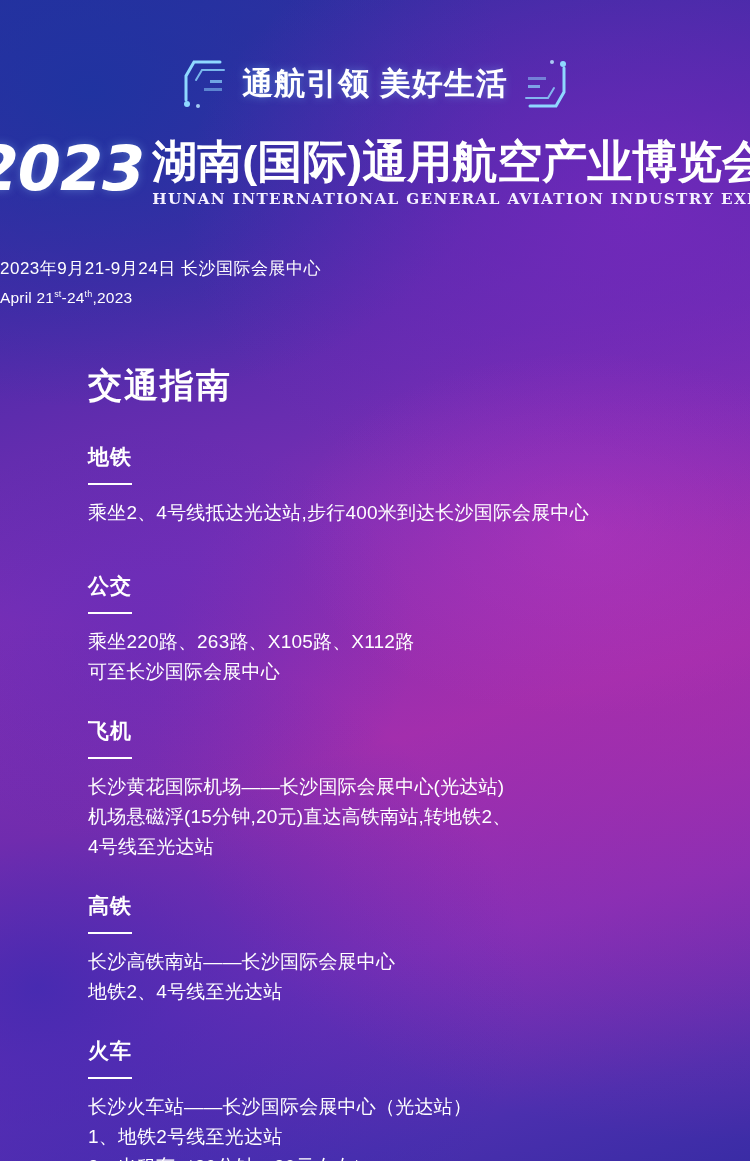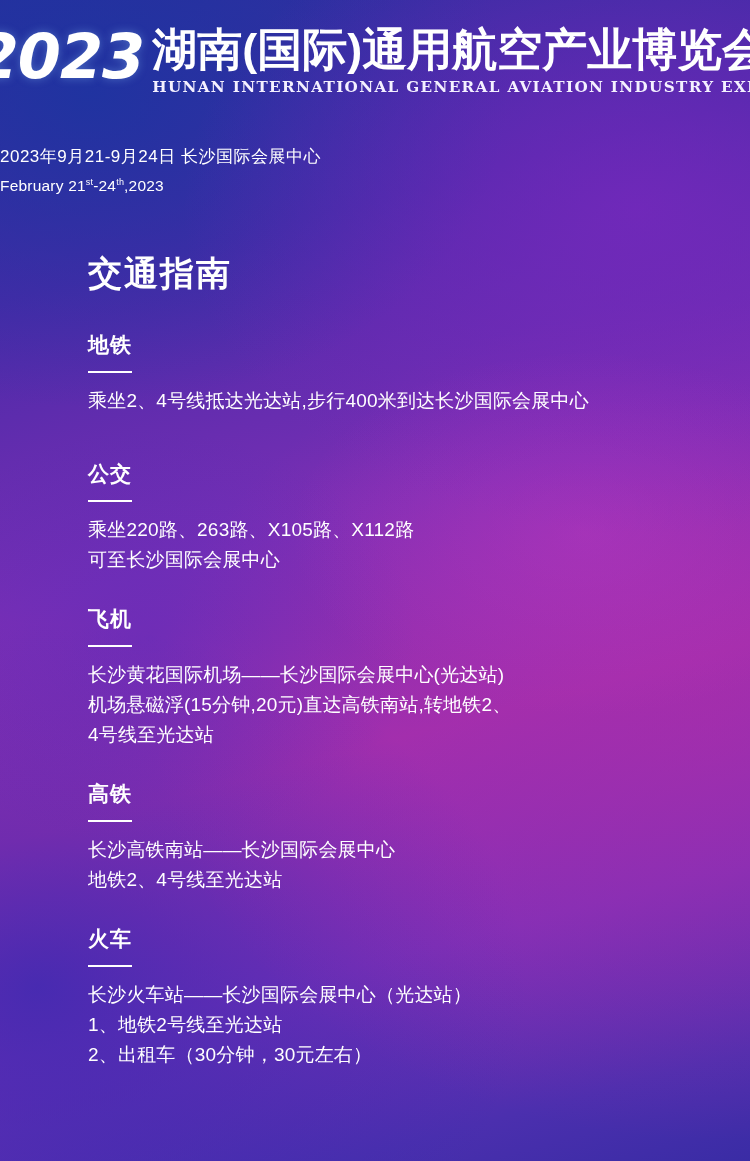--- a/index.html
+++ b/index.html
@@ -135,35 +135,54 @@
     white-space: nowrap;
   }
   .sp-metro { margin-bottom: 44px; }
   .sp-bus { margin-bottom: 18px; }
 </style>
 </head>
 <body>
 
 <div class="poster">
 
+  <div class="slogan-wrap">
+    <svg class="slogan-deco" width="56" height="56" viewBox="0 0 56 56">
+      <path d="M40 6 L14 6 L6 20 L6 44" stroke="#8fd8ff" stroke-width="3" fill="none" stroke-linecap="round"></path>
+      <path d="M44 14 L22 14 L16 24" stroke="#8fd8ff" stroke-width="2" fill="none" stroke-linecap="round" opacity="0.8"></path>
+      <circle cx="7" cy="48" r="3" fill="#8fd8ff"></circle>
+      <circle cx="18" cy="50" r="2" fill="#b9e6ff" opacity="0.85"></circle>
+      <rect x="30" y="24" width="12" height="3" fill="#8fd8ff" opacity="0.7"></rect>
+      <rect x="24" y="32" width="18" height="3" fill="#8fd8ff" opacity="0.5"></rect>
+    </svg>
+    <div class="slogan-text">通航引领 美好生活</div>
+    <svg class="slogan-deco" width="56" height="56" viewBox="0 0 56 56">
+      <path d="M16 50 L42 50 L50 36 L50 12" stroke="#8fd8ff" stroke-width="3" fill="none" stroke-linecap="round"></path>
+      <path d="M12 42 L34 42 L40 32" stroke="#8fd8ff" stroke-width="2" fill="none" stroke-linecap="round" opacity="0.8"></path>
+      <circle cx="49" cy="8" r="3" fill="#8fd8ff"></circle>
+      <circle cx="38" cy="6" r="2" fill="#b9e6ff" opacity="0.85"></circle>
+      <rect x="14" y="29" width="12" height="3" fill="#8fd8ff" opacity="0.7"></rect>
+      <rect x="14" y="21" width="18" height="3" fill="#8fd8ff" opacity="0.5"></rect>
+    </svg>
+  </div>
 
   <div class="title-block">
     <div class="title-inner">
       <div class="year">2023</div>
       <div class="title-right">
         <div class="title-cn">湖南(国际)通用航空产业博览会</div>
         <div class="title-en">HUNAN INTERNATIONAL GENERAL AVIATION INDUSTRY EXPO</div>
       </div>
     </div>
   </div>
 
   <div class="meta">
     <div class="meta-line1">2023年9月21-9月24日  长沙国际会展中心</div>
     <div class="meta-line2">
-      <span>February 21</span><sup>st</sup><span>-24</span><sup>th</sup><span>,2023</span>
+      <span>April 21</span><sup>st</sup><span>-24</span><sup>th</sup><span>,2023</span>
     </div>
   </div>
 
   <div class="guide">
     <div class="guide-title">交通指南</div>
 
     <div class="section first">
       <div class="sec-head">地铁</div>
       <div class="sec-line sp-metro">乘坐2、4号线抵达光达站,步行400米到达长沙国际会展中心</div>
     </div>

